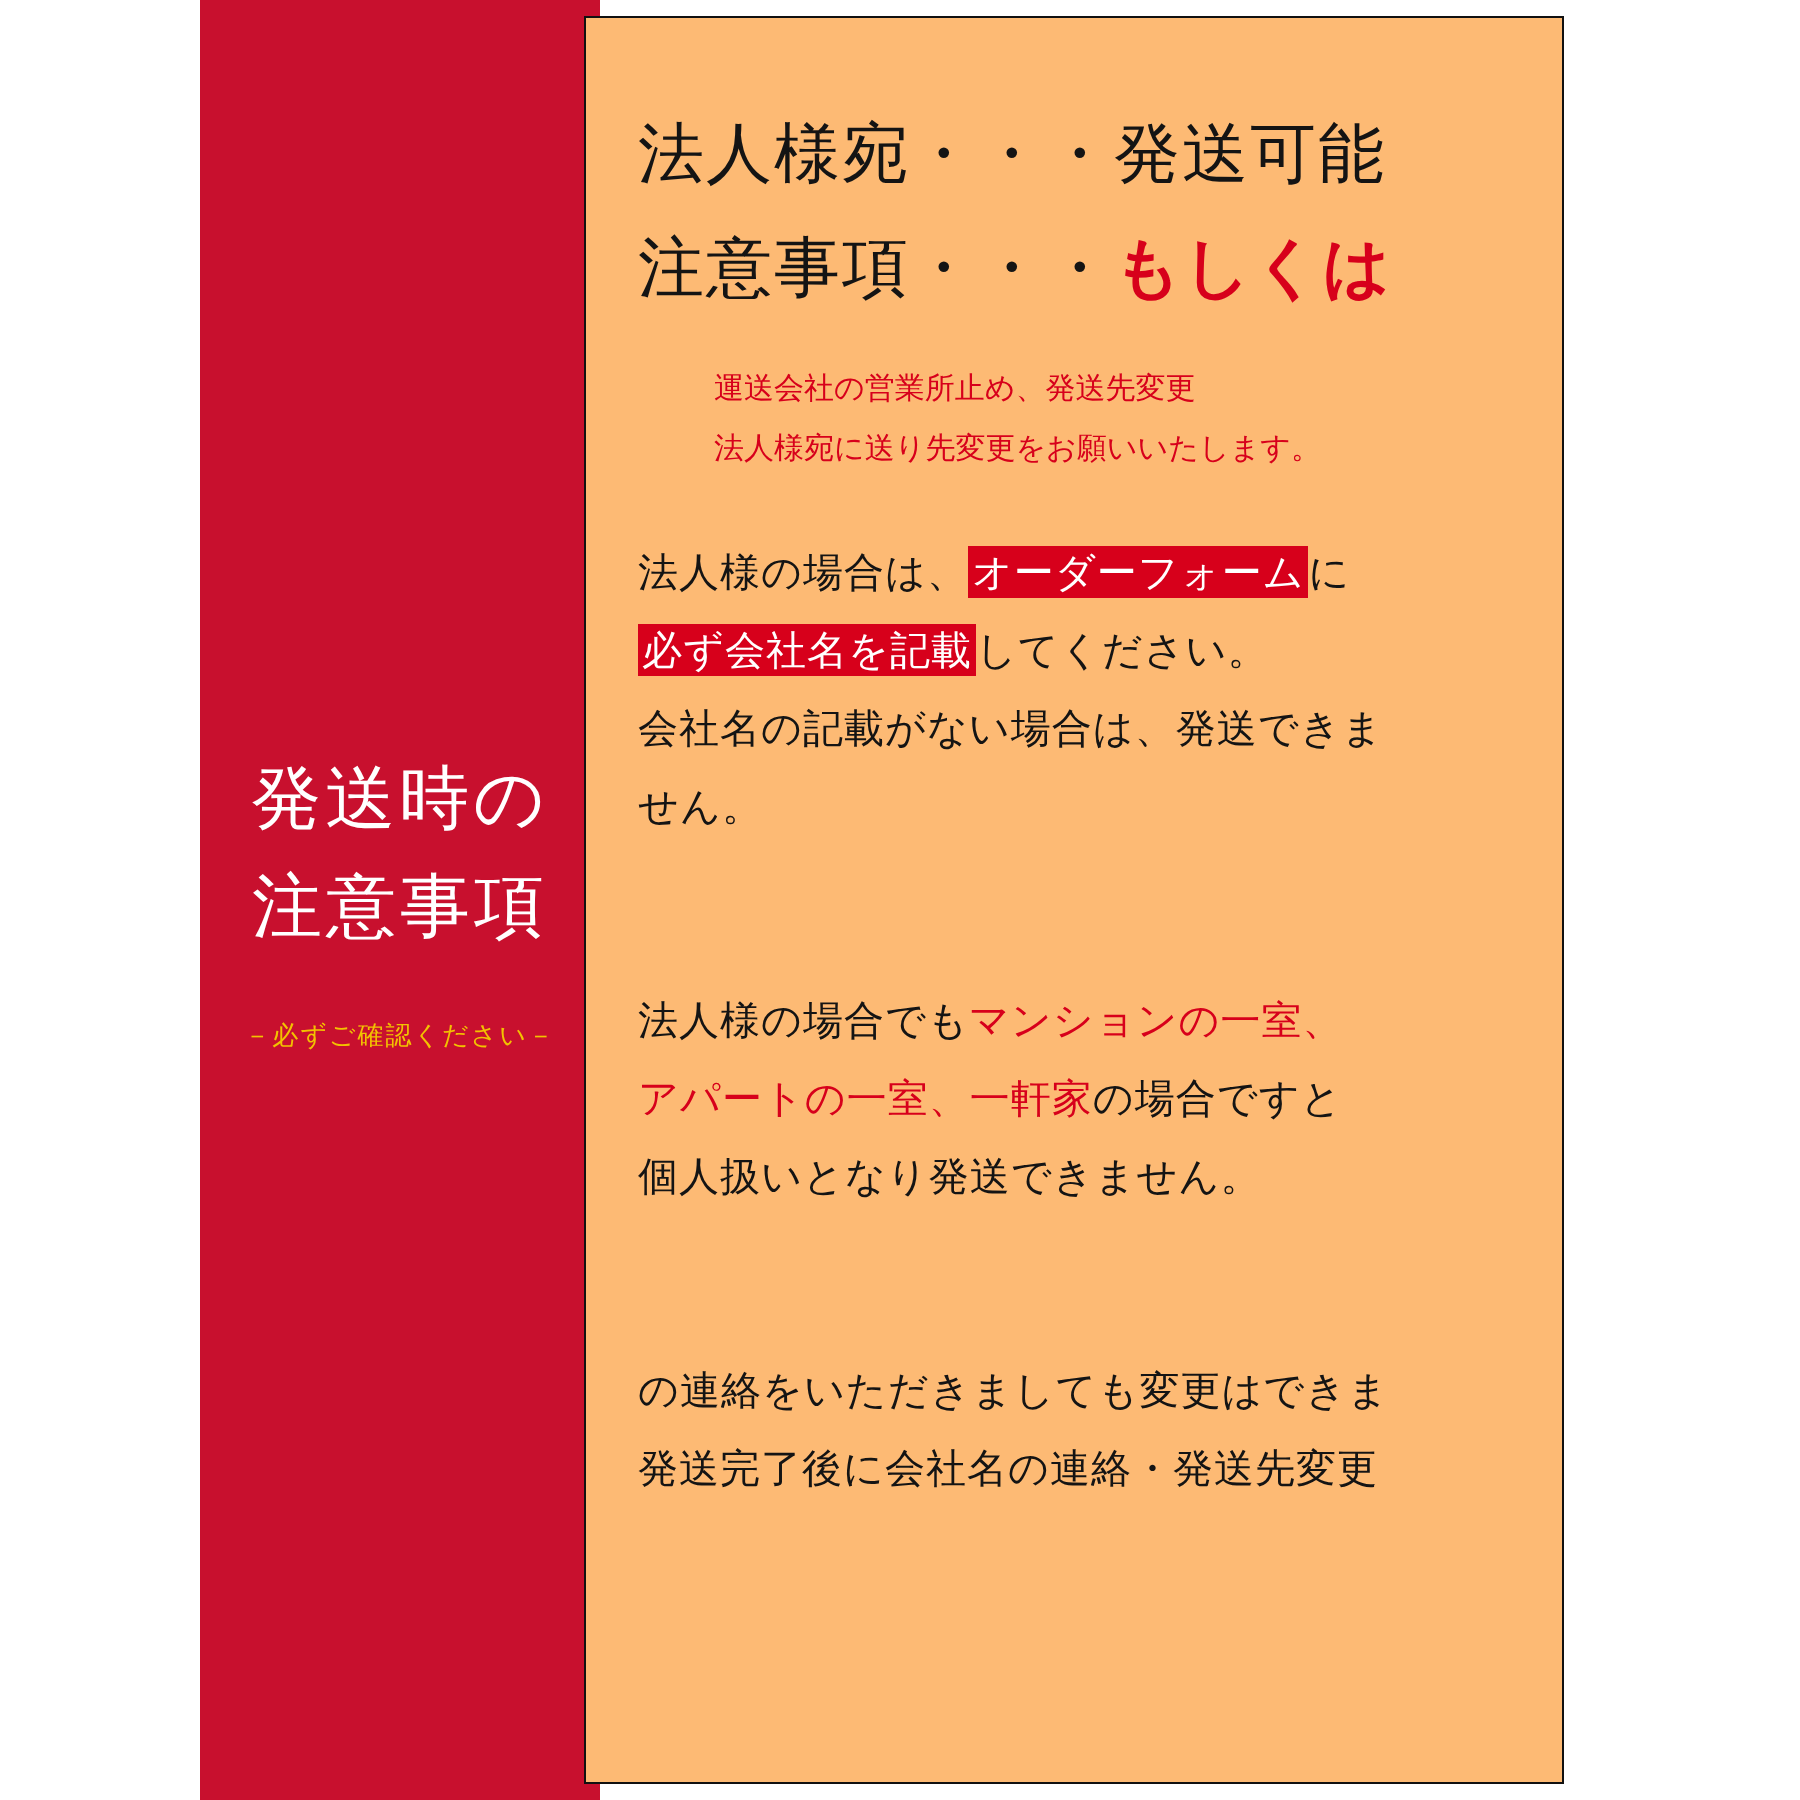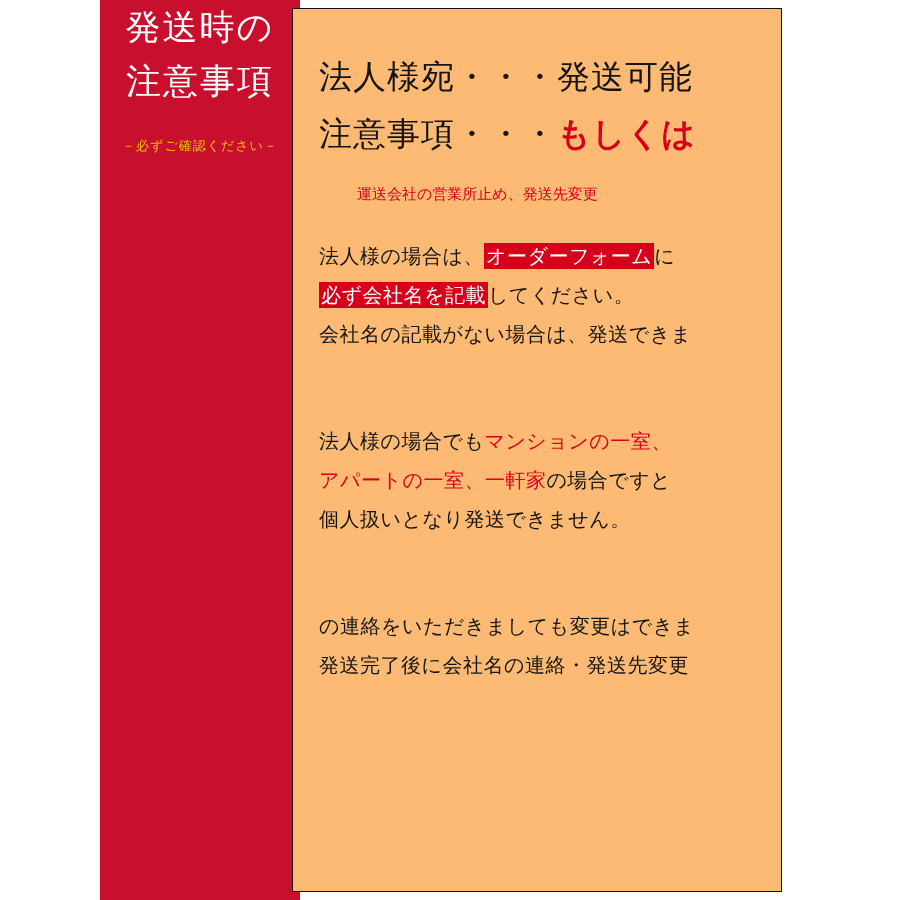--- a/index.html
+++ b/index.html
@@ -32,20 +32,21 @@
   }
   .band-inner {
     position: absolute;
     left: 0;
     top: 0;
     width: 200px;
     height: 900px;
     display: flex;
     flex-direction: column;
     align-items: center;
+    justify-content: center;
     box-sizing: border-box;
   }
   .band-title {
     color: #ffffff;
     font-size: 35px;
     line-height: 1.55;
     letter-spacing: 2px;
     text-align: center;
     font-weight: normal;
     font-family: "DejaVu Sans", sans-serif;
@@ -131,26 +132,28 @@
       <div>
         <span>法人様宛・・・</span><span>発送可能</span>
       </div>
       <div>
         <span>注意事項・・・</span><span class="neg">もしくは</span>
       </div>
     </div>
 
     <div class="note">
       <span class="line">運送会社の営業所止め、発送先変更</span>
+      <span class="line">法人様宛に送り先変更をお願いいたします。</span>
     </div>
 
     <div class="block">
       <span class="line"><span>法人様の場合は、</span><span class="hl">オーダーフォーム</span><span>に</span></span>
       <span class="line"><span class="hl">必ず会社名を記載</span><span>してください。</span></span>
       <span class="line">会社名の記載がない場合は、発送できま</span>
+      <span class="line">せん。</span>
     </div>
 
     <div class="block gap-lg">
       <span class="line"><span>法人様の場合でも</span><span class="red-txt">マンションの一室、</span></span>
       <span class="line"><span class="red-txt">アパートの一室、一軒家</span><span>の場合ですと</span></span>
       <span class="line">個人扱いとなり発送できません。</span>
     </div>
 
     <div class="block gap-lg">
       <span class="line">の連絡をいただきましても変更はできま</span>

